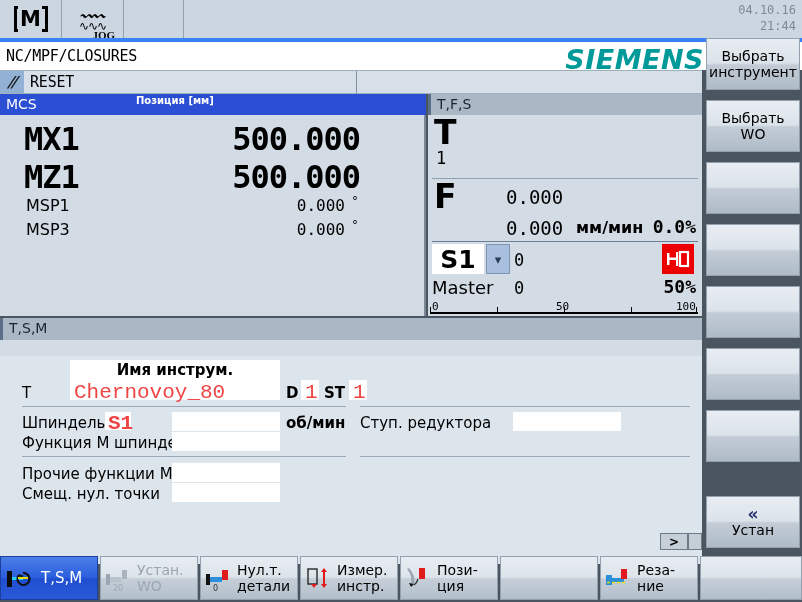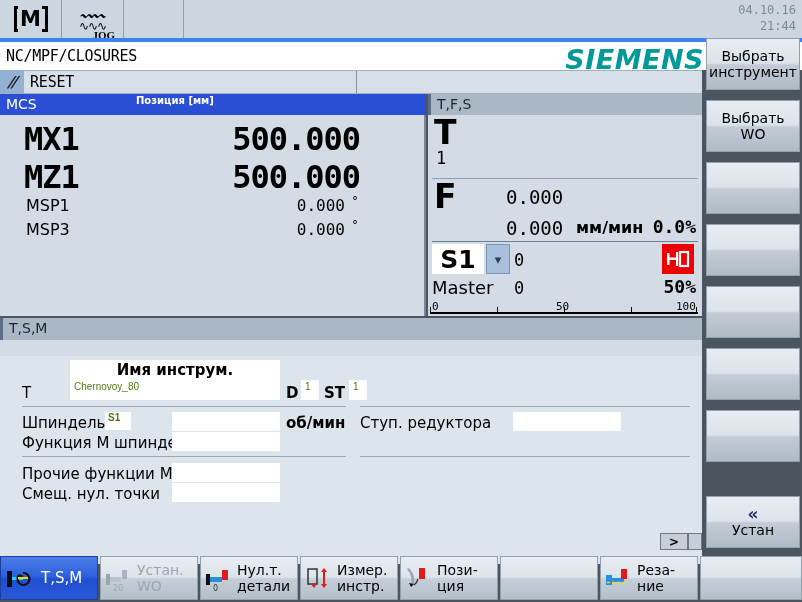--- a/index.html
+++ b/index.html
@@ -203,21 +203,21 @@
   }
   .tsm-head{
     position:absolute;left:0;top:0;width:702px;height:22px;
     background:#aab8c6;color:#1a2430;box-sizing:border-box;
     border-left:3px solid #5a6f86;
   }
   .tsm-head span{position:absolute;left:6px;top:2px;font-size:14px;font-family:"DejaVu Sans",sans-serif;}
   .tsm-body{position:absolute;left:0;top:22px;width:702px;height:208px;background:#dde5ec;margin-top:16px;}
   .fld{position:absolute;background:#fff;box-sizing:border-box;}
   .lbl{position:absolute;font-size:15px;color:#000;font-family:"DejaVu Sans",sans-serif;}
-  .valtext{position:absolute;font-size:10px;color:#4d7c0f;font-family:Liberation Sans, sans-serif;}
+  .valtext{position:absolute;font-size:21px;color:#ef4444;font-family:Liberation Mono, monospace;}
   .hr{position:absolute;height:1px;background:#9aa9b8;}
 
   
   .scrollbtn{
     position:absolute;left:660px;top:533px;width:28px;height:17px;
     background:#c6cfd8;border:1px solid #6d7b88;box-sizing:border-box;
     display:flex;align-items:center;justify-content:center;
     font-size:12px;font-weight:bold;color:#000;
   }
   .scrollbtn2{

